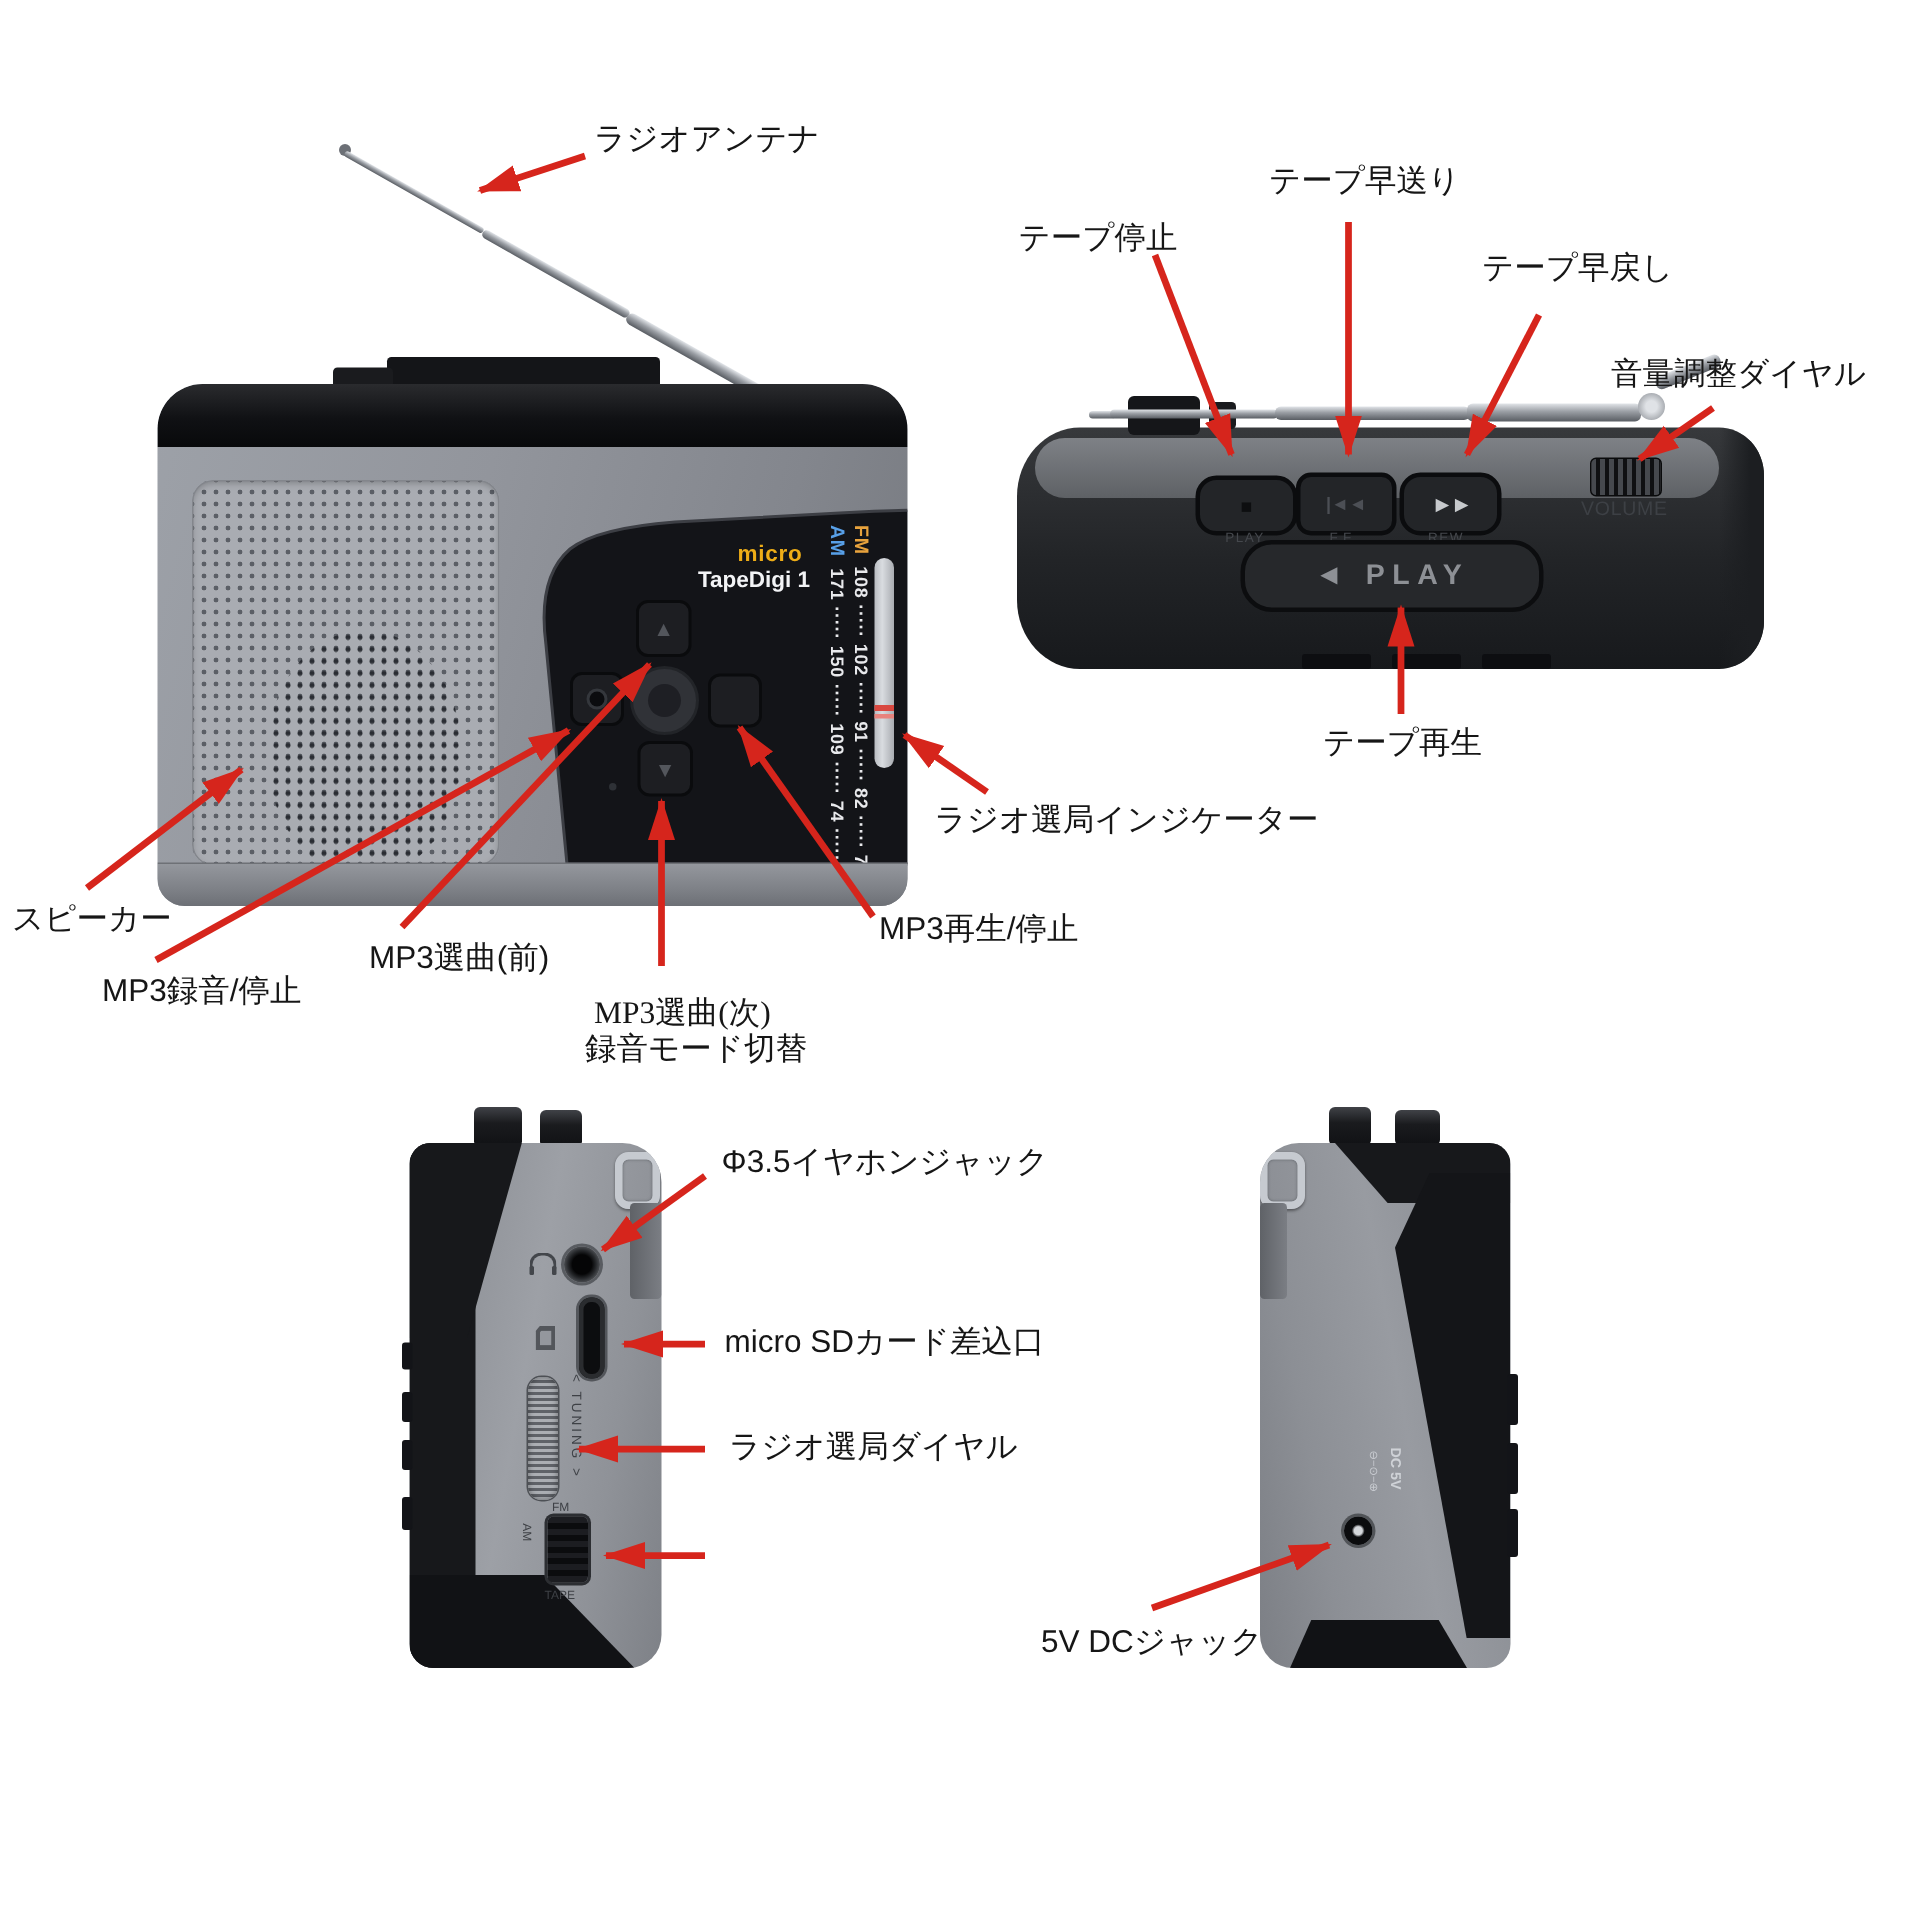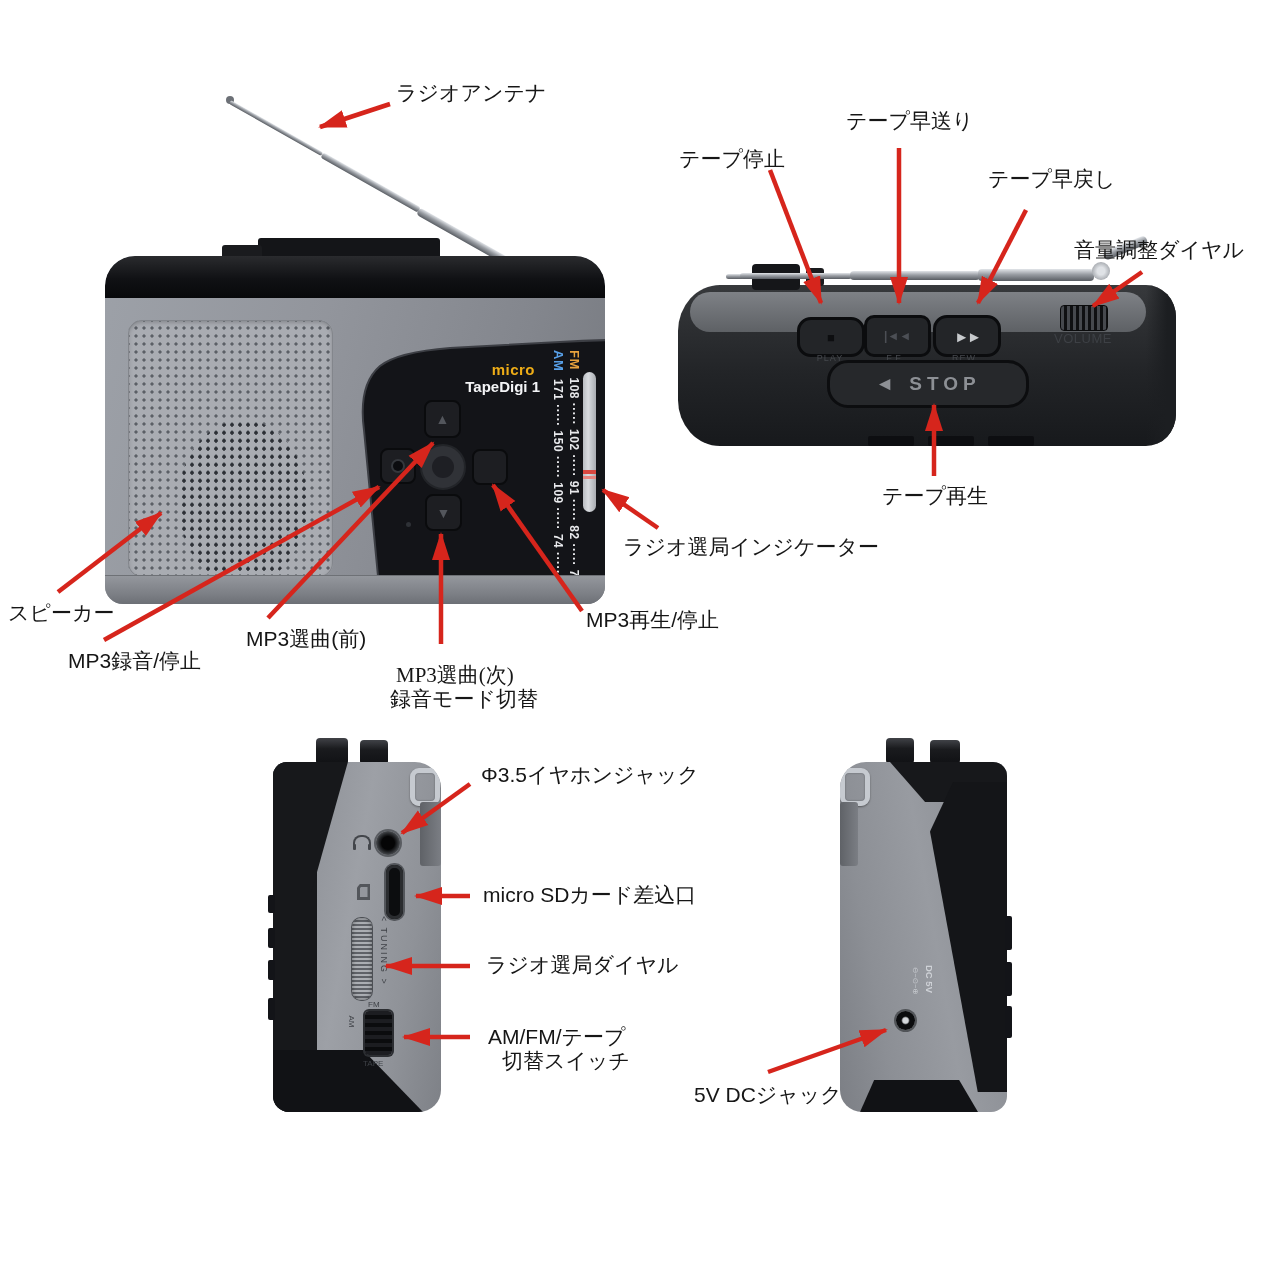--- a/index.html
+++ b/index.html
@@ -190,21 +190,21 @@
       <div class="tbtn" style="left:186px;top:30px;width:61px;height:36px;border-radius:10px;">
         <span style="color:#4c4f55;font-size:12px;font-weight:bold;">|◄◄</span>
       </div>
       <div class="tbtn" style="left:255px;top:30px;width:62px;height:36px;">
         <span style="color:#c7cacd;font-size:15px;font-weight:bold;letter-spacing:-2px;">►►</span>
       </div>
       <div class="tsub" style="left:122px;top:68px;">PLAY</div>
       <div class="tsub" style="left:186px;top:68px;">F.F</div>
       <div class="tsub" style="left:256px;top:68px;text-decoration:underline;">REW</div>
       <div id="play-pill">
-        <span>◄ STOP</span>
+        <span>◄ PLAY</span>
       </div>
       <div id="vol-wheel"></div>
       <div id="vol-text">VOLUME</div>
       <div class="foot" style="left:190px;"></div>
       <div class="foot" style="left:250px;"></div>
       <div class="foot" style="left:310px;"></div>
       <div class="abs" style="right:0;top:0;width:30px;height:161px;background:linear-gradient(90deg,transparent,#1c1e21 70%);"></div>
     </div>
 
     <div class="abs" style="left:92px;top:64px;width:48px;height:26px;background:#151619;border-radius:4px;"></div>
@@ -302,19 +302,15 @@
   <div class="anno" style="left:68px;top:649px;">MP3録音/停止</div>
   <div class="anno" style="left:246px;top:627px;">MP3選曲(前)</div>
   <div class="anno" style="left:396px;top:663px;font-family:Liberation Serif, serif;">
     <div>MP3選曲(次)</div>
     <div style="margin-left:-6px;">録音モード切替</div>
   </div>
   <div class="anno" style="left:586px;top:608px;">MP3再生/停止</div>
   <div class="anno" style="left:481px;top:763px;">Φ3.5イヤホンジャック</div>
   <div class="anno" style="left:483px;top:883px;">micro SDカード差込口</div>
   <div class="anno" style="left:486px;top:953px;">ラジオ選局ダイヤル</div>
-  <div class="anno" style="left:488px;top:1025px;">
-    <div>AM/FM/テープ</div>
-    <div style="margin-left:14px;">切替スイッチ</div>
-  </div>
   <div class="anno" style="left:694px;top:1083px;">5V DCジャック</div>
 
 </div>
 
 </body></html>

